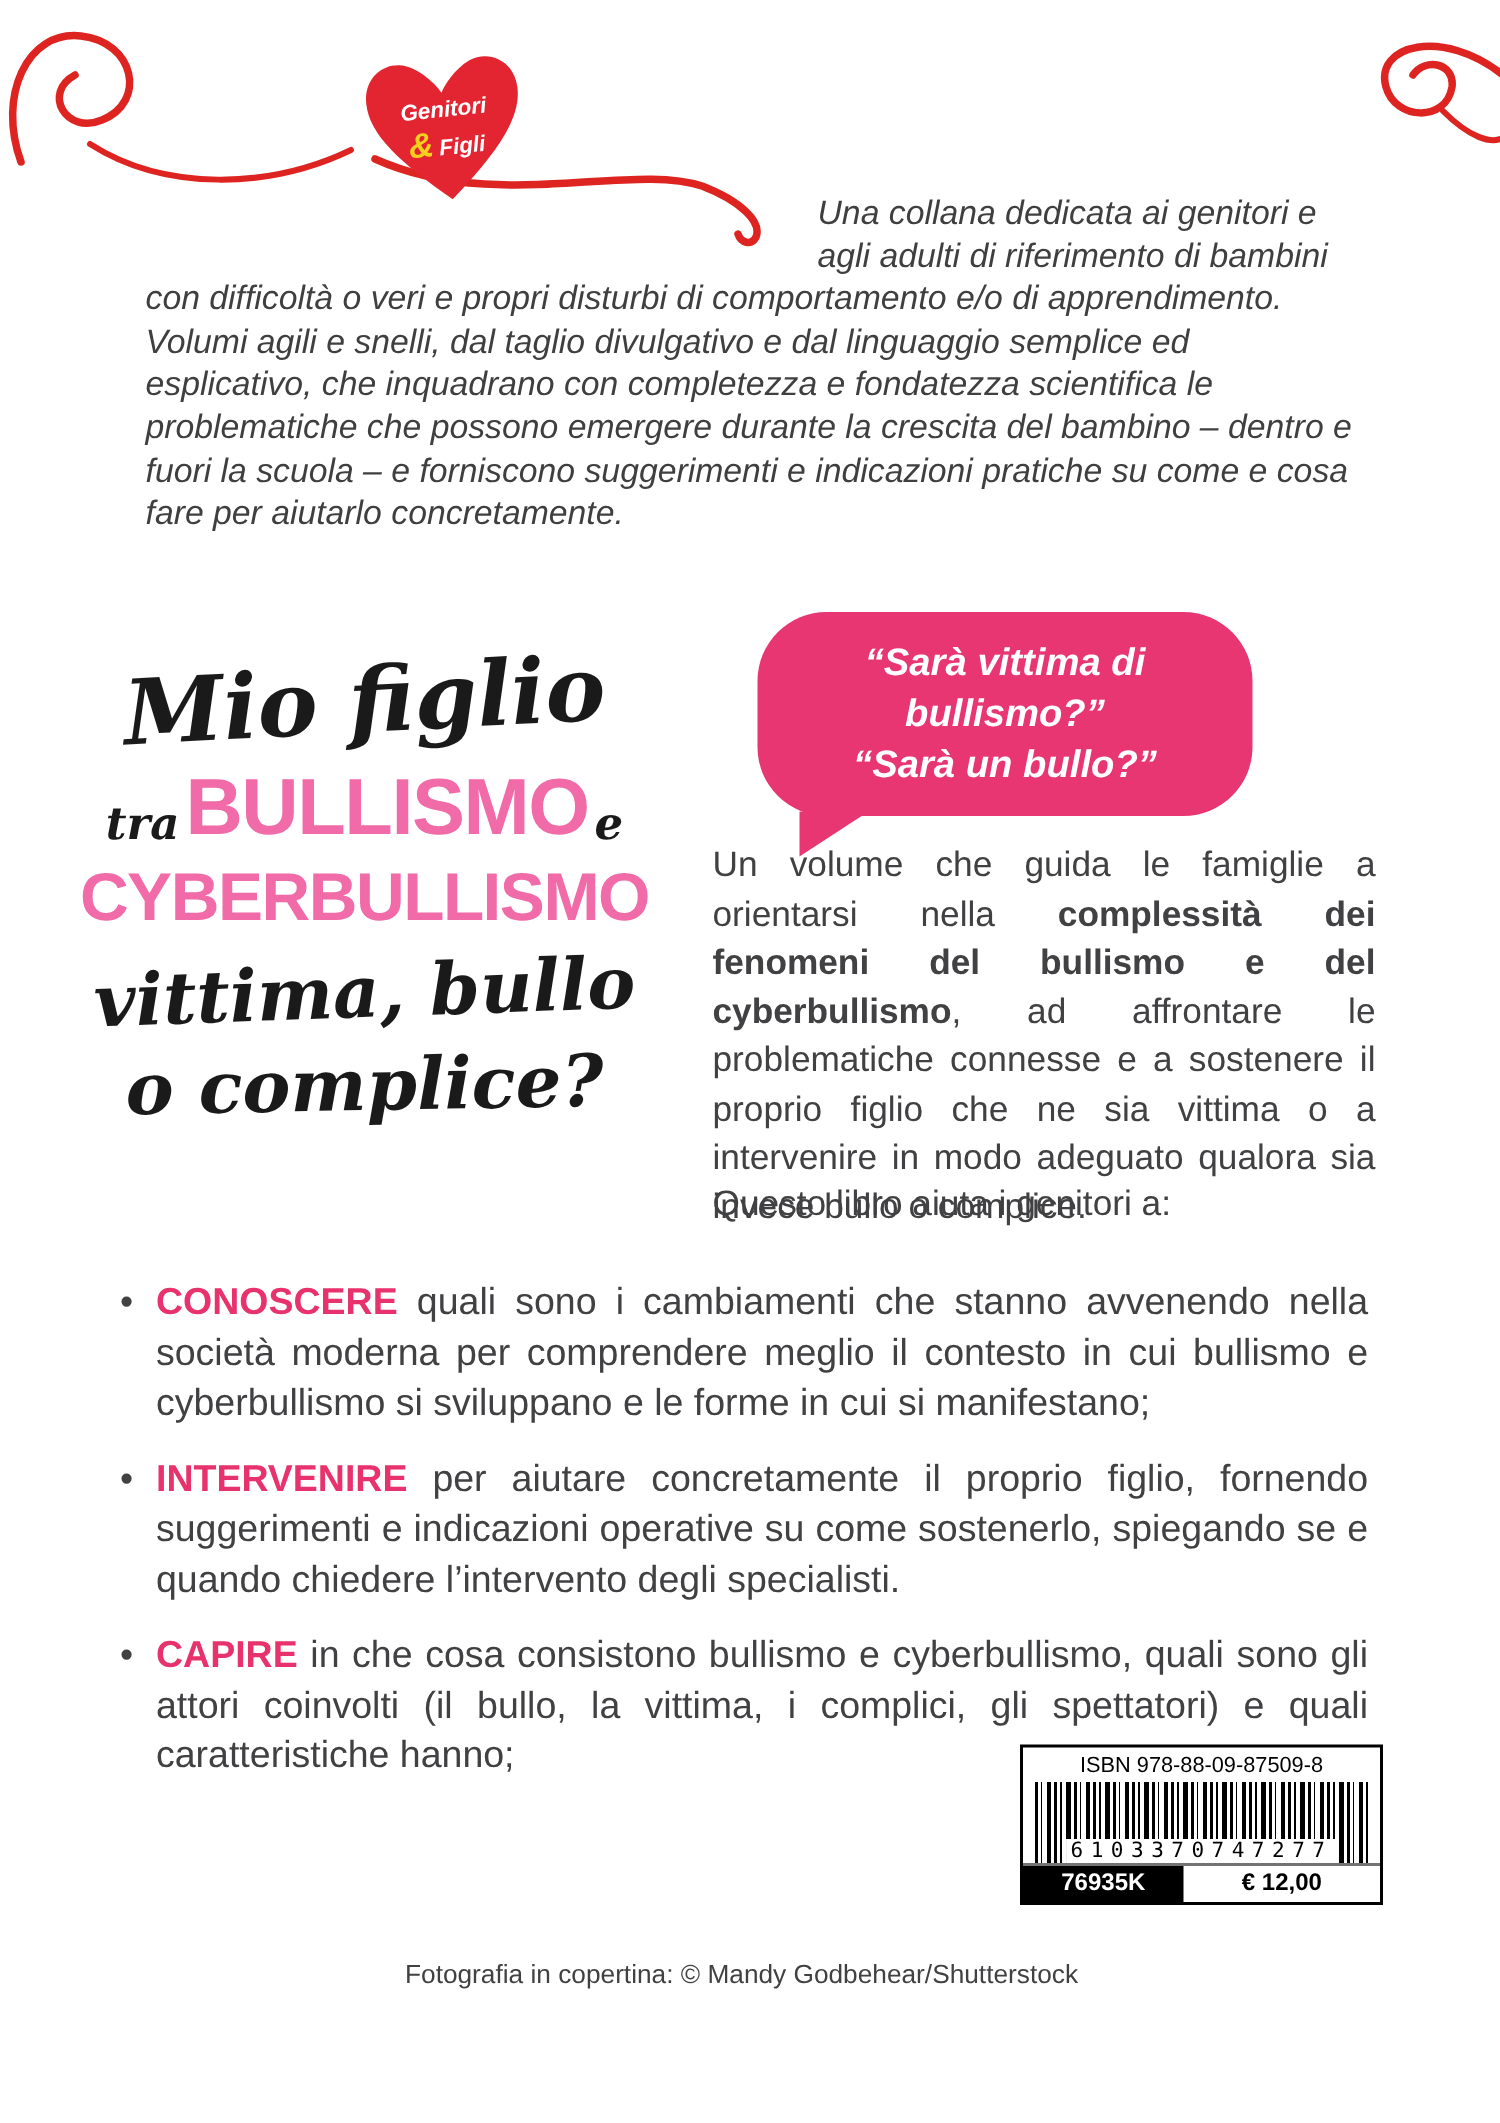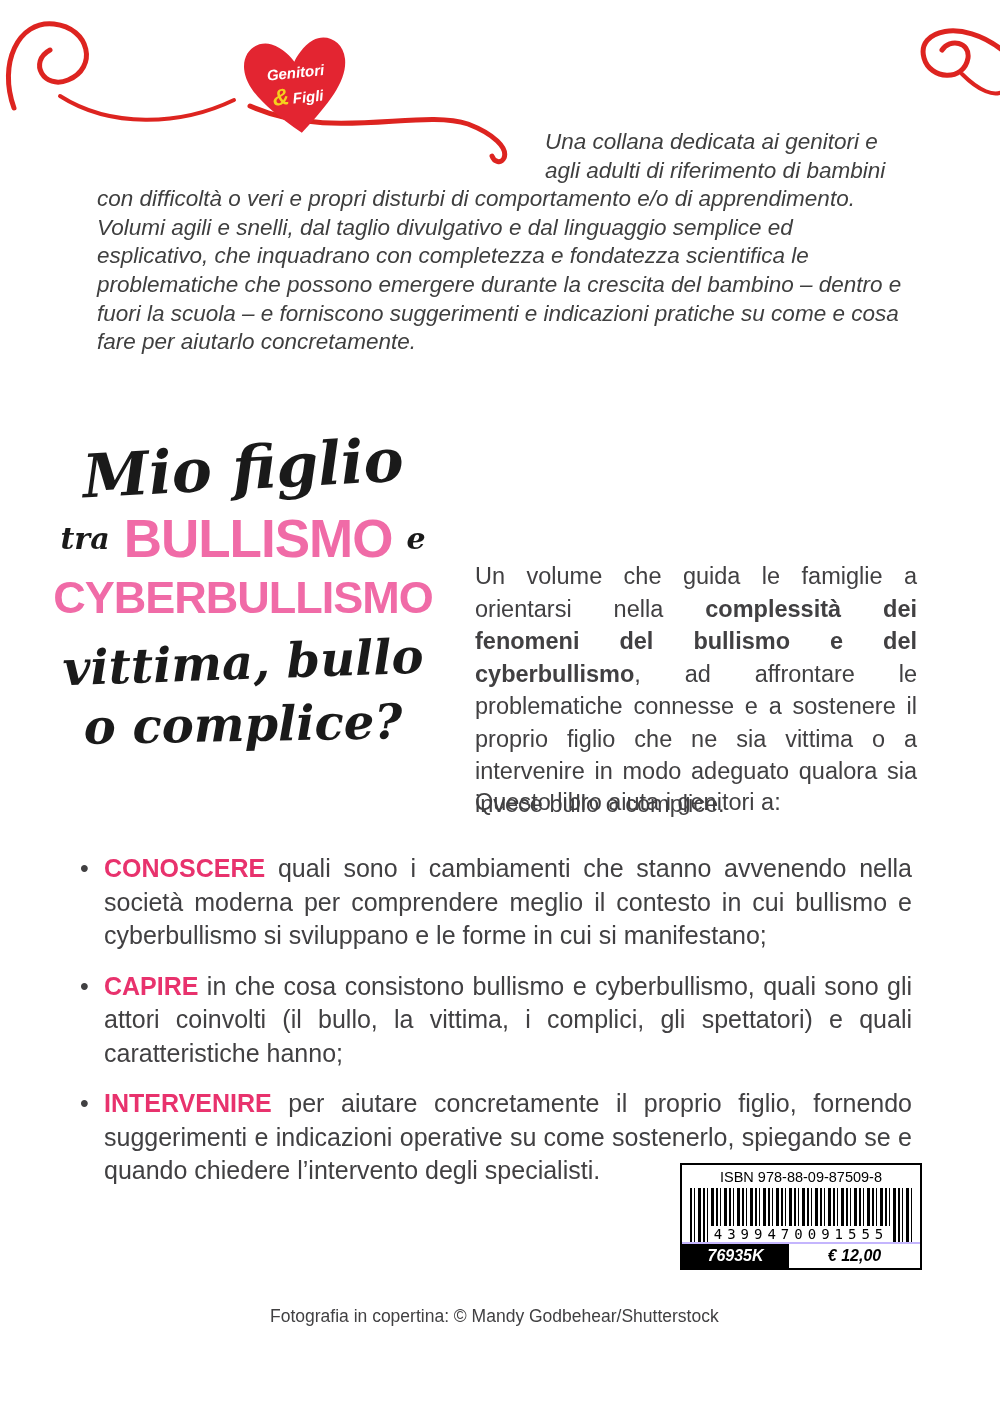--- a/index.html
+++ b/index.html
@@ -20,21 +20,21 @@
   .intro {
     position:absolute; left:97px; top:128px; width:812px;
     font-style:italic; font-size:22.5px; line-height:28.6px; color:#3f3f3f;
   }
   .intro-spacer { float:left; width:448px; height:57px; }
 
   
   .title-block { position:absolute; left:38px; top:438px; width:410px; text-align:center; }
   .hand { font-family:"DejaVu Serif", serif; font-style:italic; font-weight:bold; color:#1a1a1a; }
   .t1 { font-size:60px; transform:rotate(-3deg); line-height:1; margin-bottom:14px; }
-  .t2 { display:flex; align-items:center; justify-content:center; gap:14px; line-height:1; margin-bottom:10px; }
+  .t2 { display:flex; align-items:flex-end; justify-content:center; gap:4px; line-height:1; margin-bottom:10px; }
   .t2 .small-hand { font-size:30px; }
   .pink-word { color:#f06ba7; font-weight:bold; letter-spacing:-1px; }
   .t2 .pink-word { font-size:53px; }
   .t3 { font-size:45px; line-height:1; margin-bottom:18px; }
   .t4 { font-size:48px; transform:rotate(-2deg); line-height:1; margin-bottom:14px; }
   .t5 { font-size:48px; transform:rotate(-1deg); line-height:1; }
 
   
   .bubble {
     position:absolute; left:505px; top:408px; width:330px;
@@ -72,21 +72,21 @@
     position:absolute; inset:0;
     background-image:repeating-linear-gradient(90deg,
       #000 0 2px, #fff 2px 4px, #000 4px 5px, #fff 5px 8px,
       #000 8px 11px, #fff 11px 13px);
   }
   .barcode-number {
     position:absolute; left:50%; transform:translateX(-50%); bottom:0;
     background:#fff; padding:0 3px; font-size:14px; letter-spacing:5px;
     font-family:"DejaVu Sans Mono", monospace; color:#000; white-space:nowrap;
   }
-  .barcode-footer { display:flex; border-top:2px solid #c4b5fd;font-style:italic; }
+  .barcode-footer { display:flex; border-top:2px solid #737373; }
   .bc-code { flex:0 0 45%; background:#000; color:#fff; text-align:center; font-weight:bold; font-size:16px; padding:3px 0; }
   .bc-price { flex:1; color:#000; text-align:center; font-weight:bold; font-size:16px; padding:3px 0; }
 
   .credit { position:absolute; left:270px; top:1306px; font-size:17.5px; color:#414042; }
 </style>
 </head>
 <body>
 
 <div class="page">
 
@@ -119,44 +119,49 @@
     <div class="t2">
       <span class="small-hand hand">tra</span>
       <span class="pink-word">BULLISMO</span>
       <span class="small-hand hand">e</span>
     </div>
     <div class="t3 pink-word">CYBERBULLISMO</div>
     <div class="t4 hand">vittima, bullo</div>
     <div class="t5 hand">o complice?</div>
   </div>
 
+  <div class="bubble">
+    <div>“Sarà vittima di bullismo?”</div>
+    <div>“Sarà un bullo?”</div>
+    <div class="bubble-tail"></div>
+  </div>
 
   <p class="desc">
     <span>Un volume che guida le famiglie a orientarsi nella </span><strong>complessità dei fenomeni del bullismo e del cyberbullismo</strong><span>, ad affrontare le problematiche connesse e a sostenere il proprio figlio che ne sia vittima o a intervenire in modo adeguato qualora sia invece bullo o complice.</span>
   </p>
 
   <p class="list-intro">Questo libro aiuta i genitori a:</p>
 
   <ul class="bullets">
     <li>
       <strong class="kw">CONOSCERE</strong><span> quali sono i cambiamenti che stanno avvenendo nella società moderna per comprendere meglio il contesto in cui bullismo e cyberbullismo si sviluppano e le forme in cui si manifestano;</span>
     </li>
     <li>
-      <strong class="kw">CAPIRE</strong><span> in che cosa consistono bullismo e cyberbullismo, quali sono gli attori coinvolti (il bullo, la vittima, i complici, gli spettatori) e quali caratteristiche hanno;</span>
+      <strong class="kw">INTERVENIRE</strong><span> per aiutare concretamente il proprio figlio, fornendo suggerimenti e indicazioni operative su come sostenerlo, spiegando se e quando chiedere l’intervento degli specialisti.</span>
     </li>
     <li>
-      <strong class="kw">INTERVENIRE</strong><span> per aiutare concretamente il proprio figlio, fornendo suggerimenti e indicazioni operative su come sostenerlo, spiegando se e quando chiedere l’intervento degli specialisti.</span>
+      <strong class="kw">CAPIRE</strong><span> in che cosa consistono bullismo e cyberbullismo, quali sono gli attori coinvolti (il bullo, la vittima, i complici, gli spettatori) e quali caratteristiche hanno;</span>
     </li>
   </ul>
 
   <div class="barcode">
     <div class="isbn-text">ISBN 978-88-09-87509-8</div>
     <div class="bars-wrap">
       <div class="bars"></div>
-      <div class="barcode-number">4399470091555</div>
+      <div class="barcode-number">6103370747277</div>
     </div>
     <div class="barcode-footer">
       <div class="bc-code">76935K</div>
       <div class="bc-price">€ 12,00</div>
     </div>
   </div>
 
   <div class="credit">Fotografia in copertina: © Mandy Godbehear/Shutterstock</div>
 
 </div>

